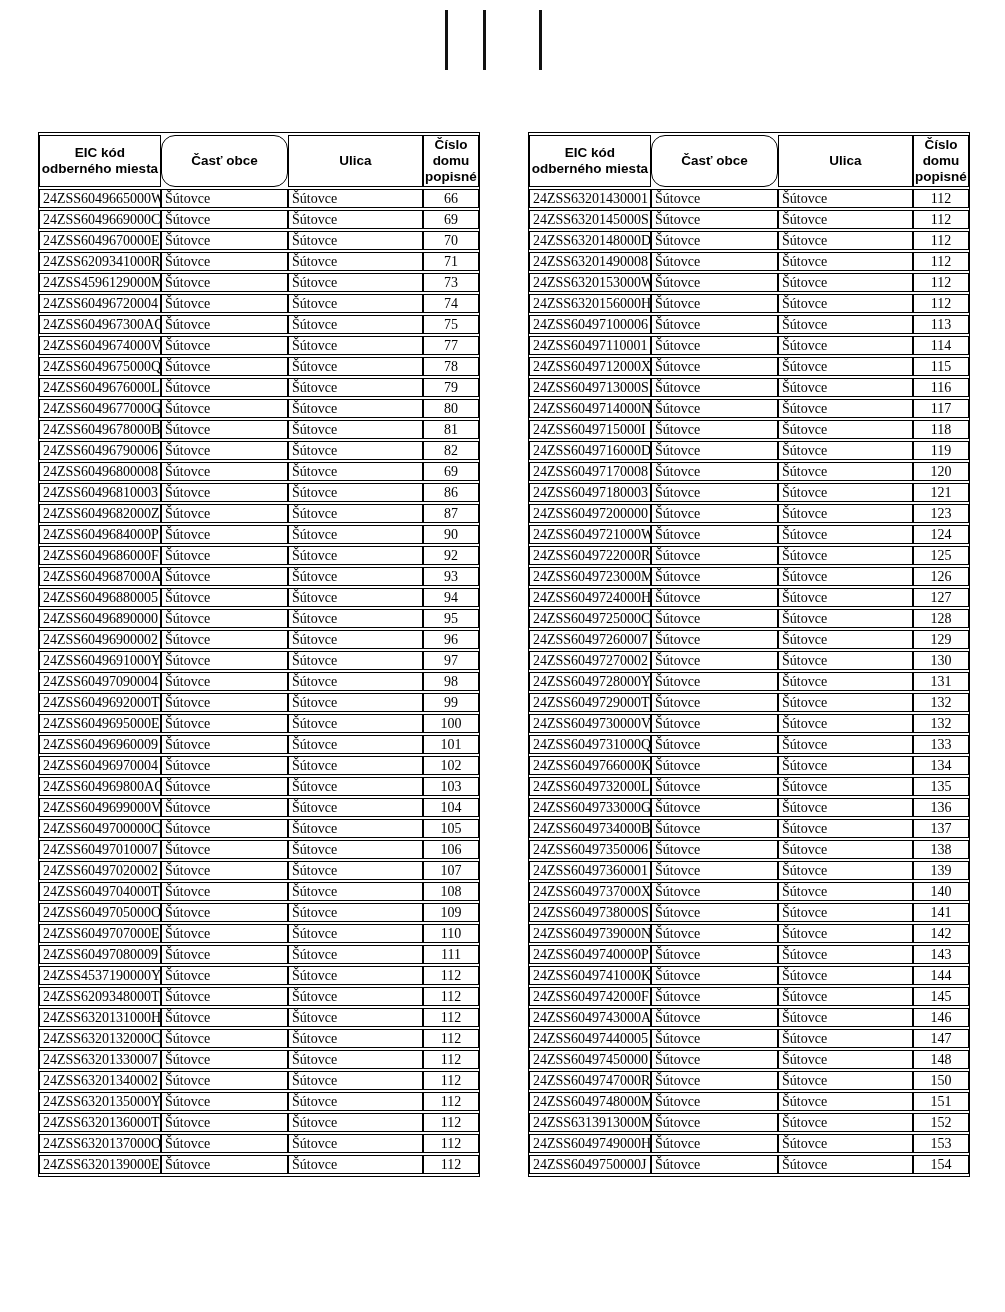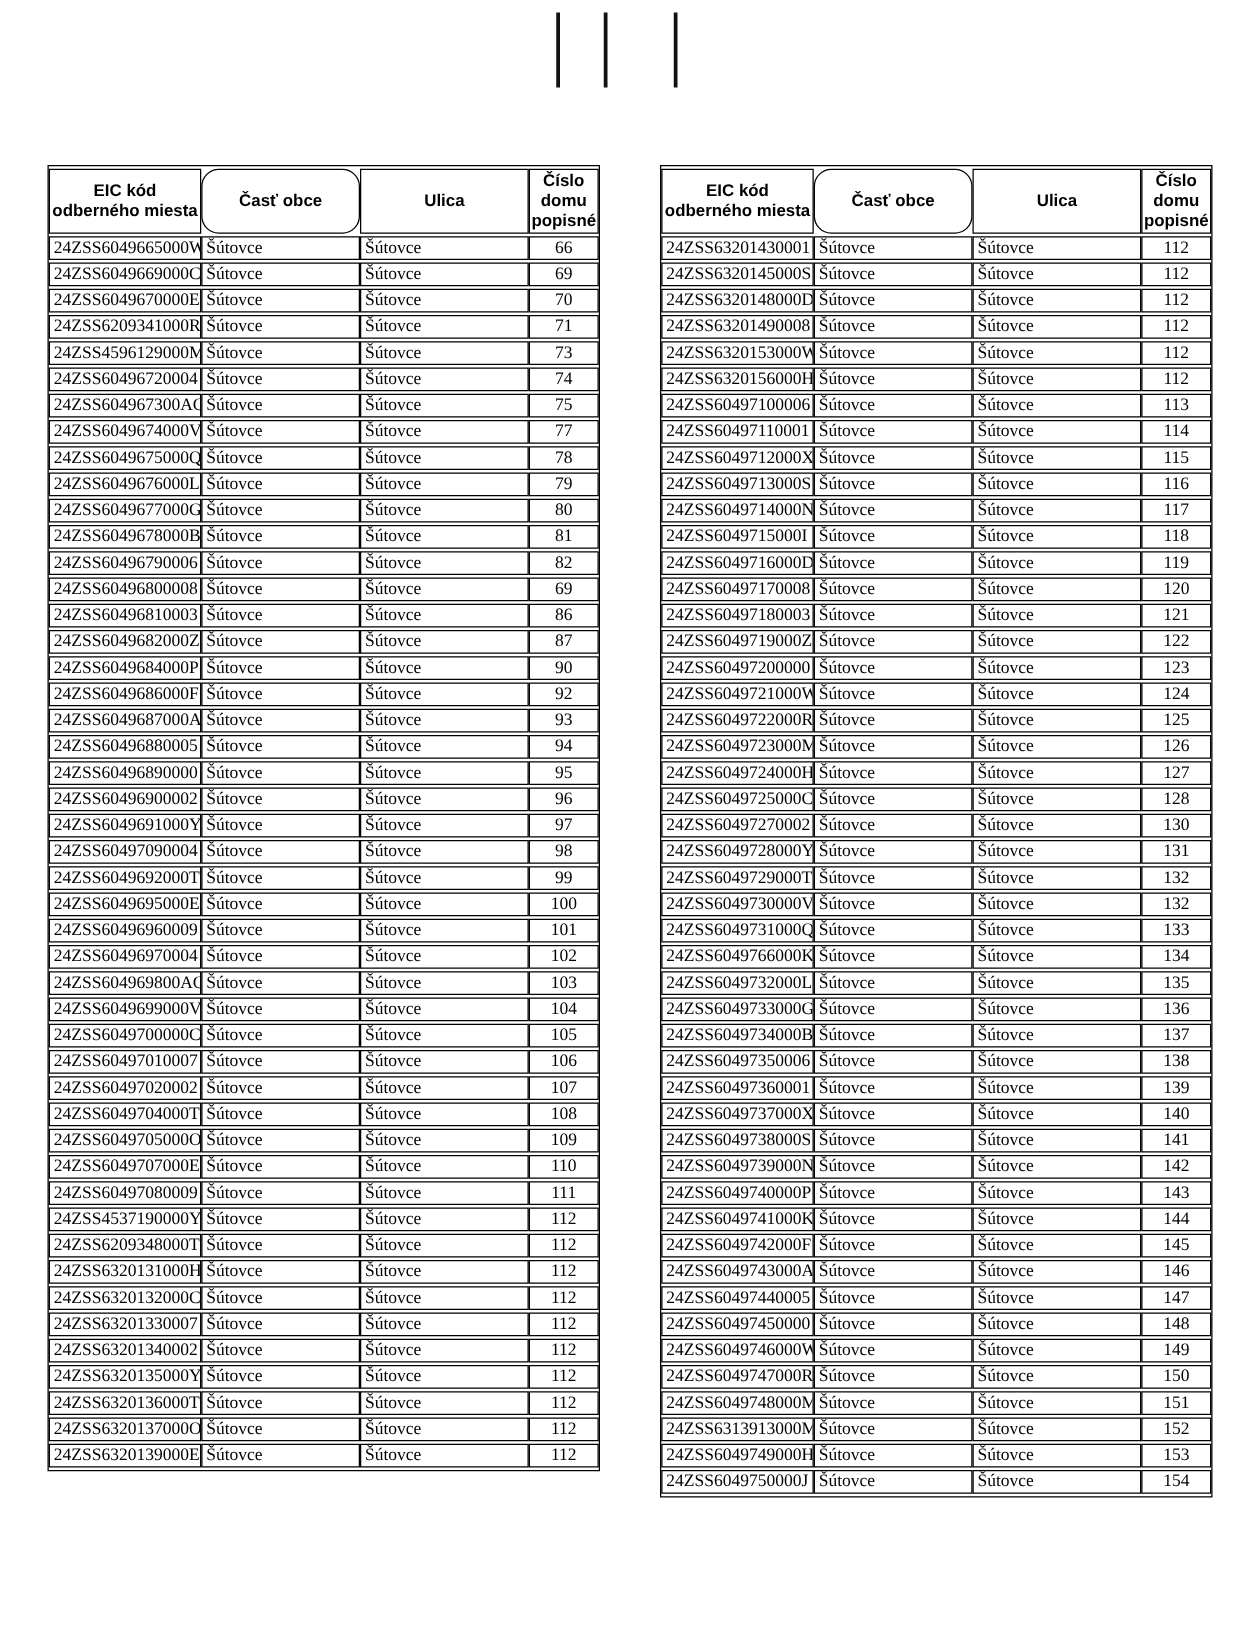--- a/index.html
+++ b/index.html
@@ -466,26 +466,20 @@
           <td class="c2">Šútovce</td>
           <td class="c3">120</td>
         </tr>
         <tr>
           <td class="c0">24ZSS60497180003</td>
           <td class="c1">Šútovce</td>
           <td class="c2">Šútovce</td>
           <td class="c3">121</td>
         </tr>
         <tr>
-          <td class="c0">24ZSS6049719000Z</td>
-          <td class="c1">Šútovce</td>
-          <td class="c2">Šútovce</td>
-          <td class="c3">122</td>
-        </tr>
-        <tr>
           <td class="c0">24ZSS60497200000</td>
           <td class="c1">Šútovce</td>
           <td class="c2">Šútovce</td>
           <td class="c3">123</td>
         </tr>
         <tr>
           <td class="c0">24ZSS6049721000W</td>
           <td class="c1">Šútovce</td>
           <td class="c2">Šútovce</td>
           <td class="c3">124</td>
@@ -508,20 +502,26 @@
           <td class="c2">Šútovce</td>
           <td class="c3">127</td>
         </tr>
         <tr>
           <td class="c0">24ZSS6049725000C</td>
           <td class="c1">Šútovce</td>
           <td class="c2">Šútovce</td>
           <td class="c3">128</td>
         </tr>
         <tr>
+          <td class="c0">24ZSS60497260007</td>
+          <td class="c1">Šútovce</td>
+          <td class="c2">Šútovce</td>
+          <td class="c3">129</td>
+        </tr>
+        <tr>
           <td class="c0">24ZSS60497270002</td>
           <td class="c1">Šútovce</td>
           <td class="c2">Šútovce</td>
           <td class="c3">130</td>
         </tr>
         <tr>
           <td class="c0">24ZSS6049728000Y</td>
           <td class="c1">Šútovce</td>
           <td class="c2">Šútovce</td>
           <td class="c3">131</td>
@@ -626,26 +626,20 @@
           <td class="c0">24ZSS60497440005</td>
           <td class="c1">Šútovce</td>
           <td class="c2">Šútovce</td>
           <td class="c3">147</td>
         </tr>
         <tr>
           <td class="c0">24ZSS60497450000</td>
           <td class="c1">Šútovce</td>
           <td class="c2">Šútovce</td>
           <td class="c3">148</td>
-        </tr>
-        <tr>
-          <td class="c0">24ZSS6049746000W</td>
-          <td class="c1">Šútovce</td>
-          <td class="c2">Šútovce</td>
-          <td class="c3">149</td>
         </tr>
         <tr>
           <td class="c0">24ZSS6049747000R</td>
           <td class="c1">Šútovce</td>
           <td class="c2">Šútovce</td>
           <td class="c3">150</td>
         </tr>
         <tr>
           <td class="c0">24ZSS6049748000M</td>
           <td class="c1">Šútovce</td>

